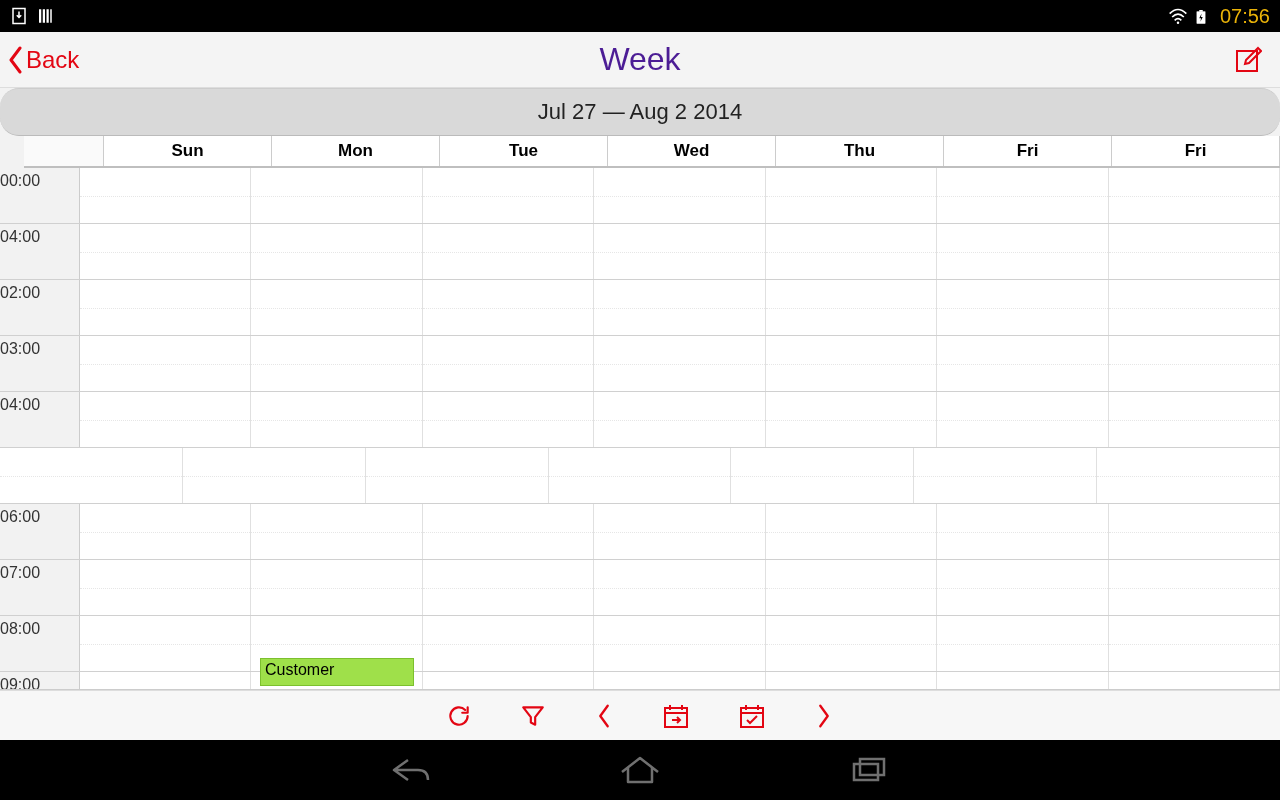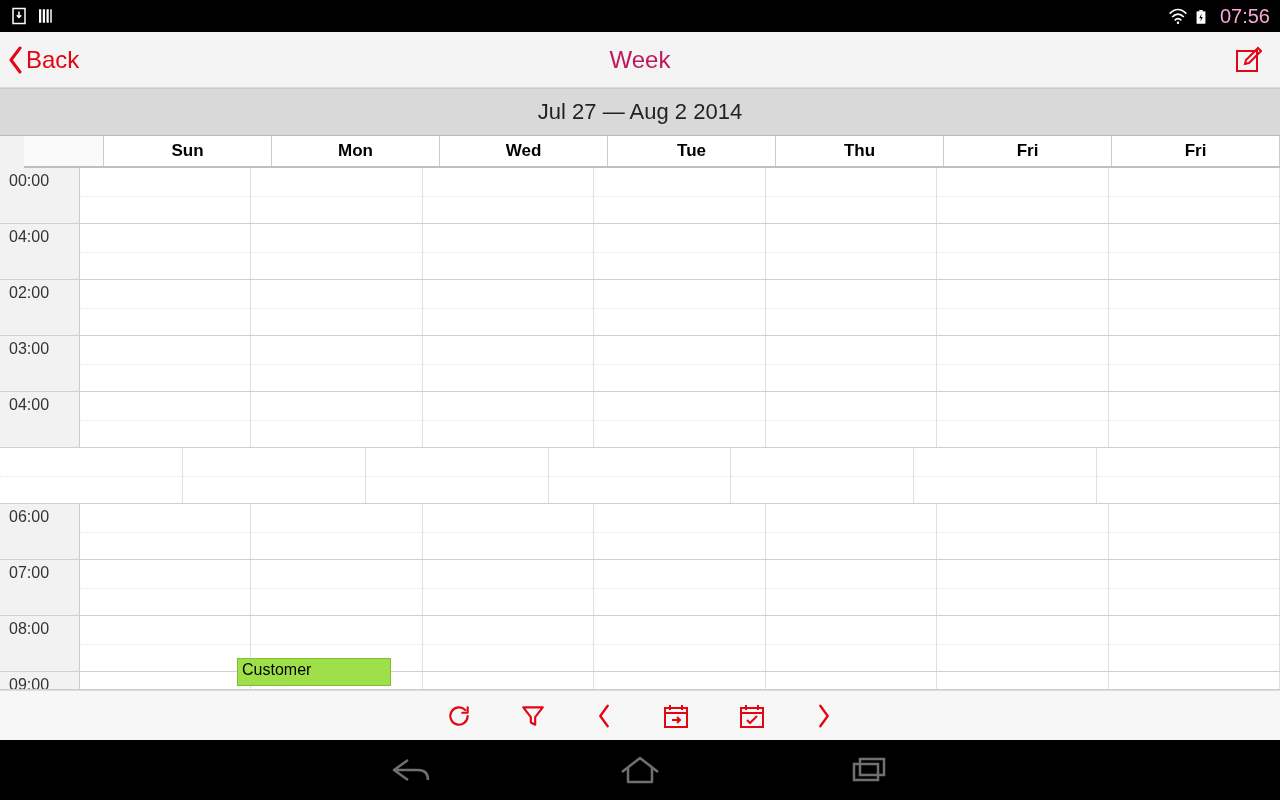--- a/index.html
+++ b/index.html
@@ -1,48 +1,48 @@
 <!DOCTYPE html>
 <html><head>
 <meta charset="utf-8">
 <style>
   * { box-sizing: border-box; margin: 0; padding: 0; }
   html, body { width: 1280px; height: 800px; font-family: -apple-system, Helvetica, Arial, sans-serif; background: #000; overflow: hidden; }
   .screen { width: 1280px; height: 800px; display: flex; flex-direction: column; background: #000; }
 
   
-  .status-bar { height: 32px; background: #000; color: #f9a8d4; display: flex; padding: 0 10px; font-size: 18px; }
+  .status-bar { height: 32px; background: #000; color: #eab308; display: flex; padding: 0 10px; font-size: 18px; }
   .status-left { display: flex; gap: 8px; align-items: center; }
   .status-right { margin-left: auto; display: flex; gap: 8px; align-items: center; }
   .status-icon { width: 18px; height: 18px; display: inline-block; }
 
   
   .app { flex: 1; background: #f2f2f2; display: flex; flex-direction: column; min-height: 0; }
 
   
   .nav-bar { height: 56px; background: #f4f4f4; border-bottom: 1px solid #ddd; display: flex; align-items: center; position: relative; }
   .back-btn { display: flex; align-items: flex-end; color: #e30613; font-size: 24px; padding: 0 8px; cursor: pointer; }
   .back-btn .chev { display: inline-block; margin-right: 2px; }
-  .nav-title { position: absolute; left: 50%; transform: translateX(-50%); font-size: 24px; color: #be185d; }
+  .nav-title { position: absolute; left: 50%; transform: translateX(-50%); font-size: 32px; color: #4c1d95; }
   .compose-btn { margin-left: auto; padding: 0 18px; cursor: pointer; }
 
   
-  .range-bar { height: 48px; background: #d9d9d9; border-top: 1px solid #ccc; border-bottom: 1px solid #bbb; display: flex; align-items: center; justify-content: center; font-size: 22px; color: #222; }
+  .range-bar { height: 48px; background: #d9d9d9; border-top: 1px solid #ccc; border-bottom: 1px solid #bbb; display: flex; align-items: center; justify-content: center; font-size: 22px; color: #222; border-radius: 19px; }
 
   
   .cal-header { display: flex; background: #fff; border-bottom: 2px solid #bfbfbf; margin-left: 24px; }
   .cal-header .time-col, .cal-header .day-col { border-right: 1px solid #ccc; height: 30px; display: flex; align-items: center; justify-content: center; font-weight: bold; font-size: 17px; color: #000; }
   .time-col { width: 80px; flex: 0 0 80px; background: #fafafa; }
   .day-col { flex: 1 1 0; }
 
   
   .cal-body-wrap { flex: 1; overflow: hidden; position: relative; background: #fff; border-bottom: 1px solid #ccc; }
   .cal-body { position: relative; }
   .hour-row { display: flex; height: 56px; border-bottom: 1px solid #d0d0d0; }
-  .hour-row .time-col { justify-content: flex-end; align-items: flex-start; padding: 4px 6px 0 9px; font-size: 16px; color: #333; background: #f2f2f2; border-right: 1px solid #ccc; }
+  .hour-row .time-col { justify-content: flex-end; align-items: flex-start; padding: 4px 6px 0 0; font-size: 16px; color: #333; background: #f2f2f2; border-right: 1px solid #ccc; }
   .hour-row .day-col { border-right: 1px solid #e0e0e0; position: relative; }
   .hour-row .day-col::after { content: ""; position: absolute; left: 0; right: 0; top: 50%; border-top: 1px dotted #e6e6e6; }
   .hour-row .time-col { height: auto; }
 
   
   .event { position: absolute; background: #9fe04a; border: 1px solid #7cc02e; font-size: 16px; color: #000; padding: 2px 4px; overflow: hidden; }
 
   
   .toolbar { height: 50px; background: #f7f7f7; border-top: 1px solid #ddd; display: flex; align-items: center; justify-content: center; gap: 48px; }
   .tool-btn { cursor: pointer; display: flex; align-items: center; justify-content: center; }
@@ -116,22 +116,22 @@
     </div>
 
     <div class="range-bar">
       <span>Jul 27 — Aug 2 2014</span>
     </div>
 
     <div class="cal-header">
       <div class="time-col"></div>
       <div class="day-col">Sun</div>
       <div class="day-col">Mon</div>
+      <div class="day-col">Tue</div>
       <div class="day-col">Wed</div>
-      <div class="day-col">Tue</div>
       <div class="day-col">Thu</div>
       <div class="day-col">Fri</div>
       <div class="day-col">Fri</div>
     </div>
 
     <div class="cal-body-wrap">
       <div class="cal-body" id="cal-body">
           <div class="hour-row">
             <div class="time-col">00:00</div>
             <div class="day-col"></div>
@@ -225,21 +225,21 @@
             <div class="time-col">09:00</div>
             <div class="day-col"></div>
             <div class="day-col"></div>
             <div class="day-col"></div>
             <div class="day-col"></div>
             <div class="day-col"></div>
             <div class="day-col"></div>
             <div class="day-col"></div>
           </div>
         </div>
-      <div class="event" id="event-0" style="left: 237px; width: 154.286px; top: 490px; height: 28px; background: rgb(159, 224, 74);">
+      <div class="event" id="event-0" style="left: 260px; width: 154.286px; top: 490px; height: 28px; background: rgb(159, 224, 74);">
         <span>Customer</span>
       </div>
     </div>
 
     <div class="toolbar">
       <div class="tool-btn">
         <span>
           <svg width="26" height="26" viewBox="0 0 24 24">
               <path d="M20 12 a8 8 0 1 1 -2.3 -5.6 M20 4 v5 h-5" fill="none" stroke="#e30613" stroke-width="2" stroke-linecap="round" stroke-linejoin="round"></path>
             </svg>

